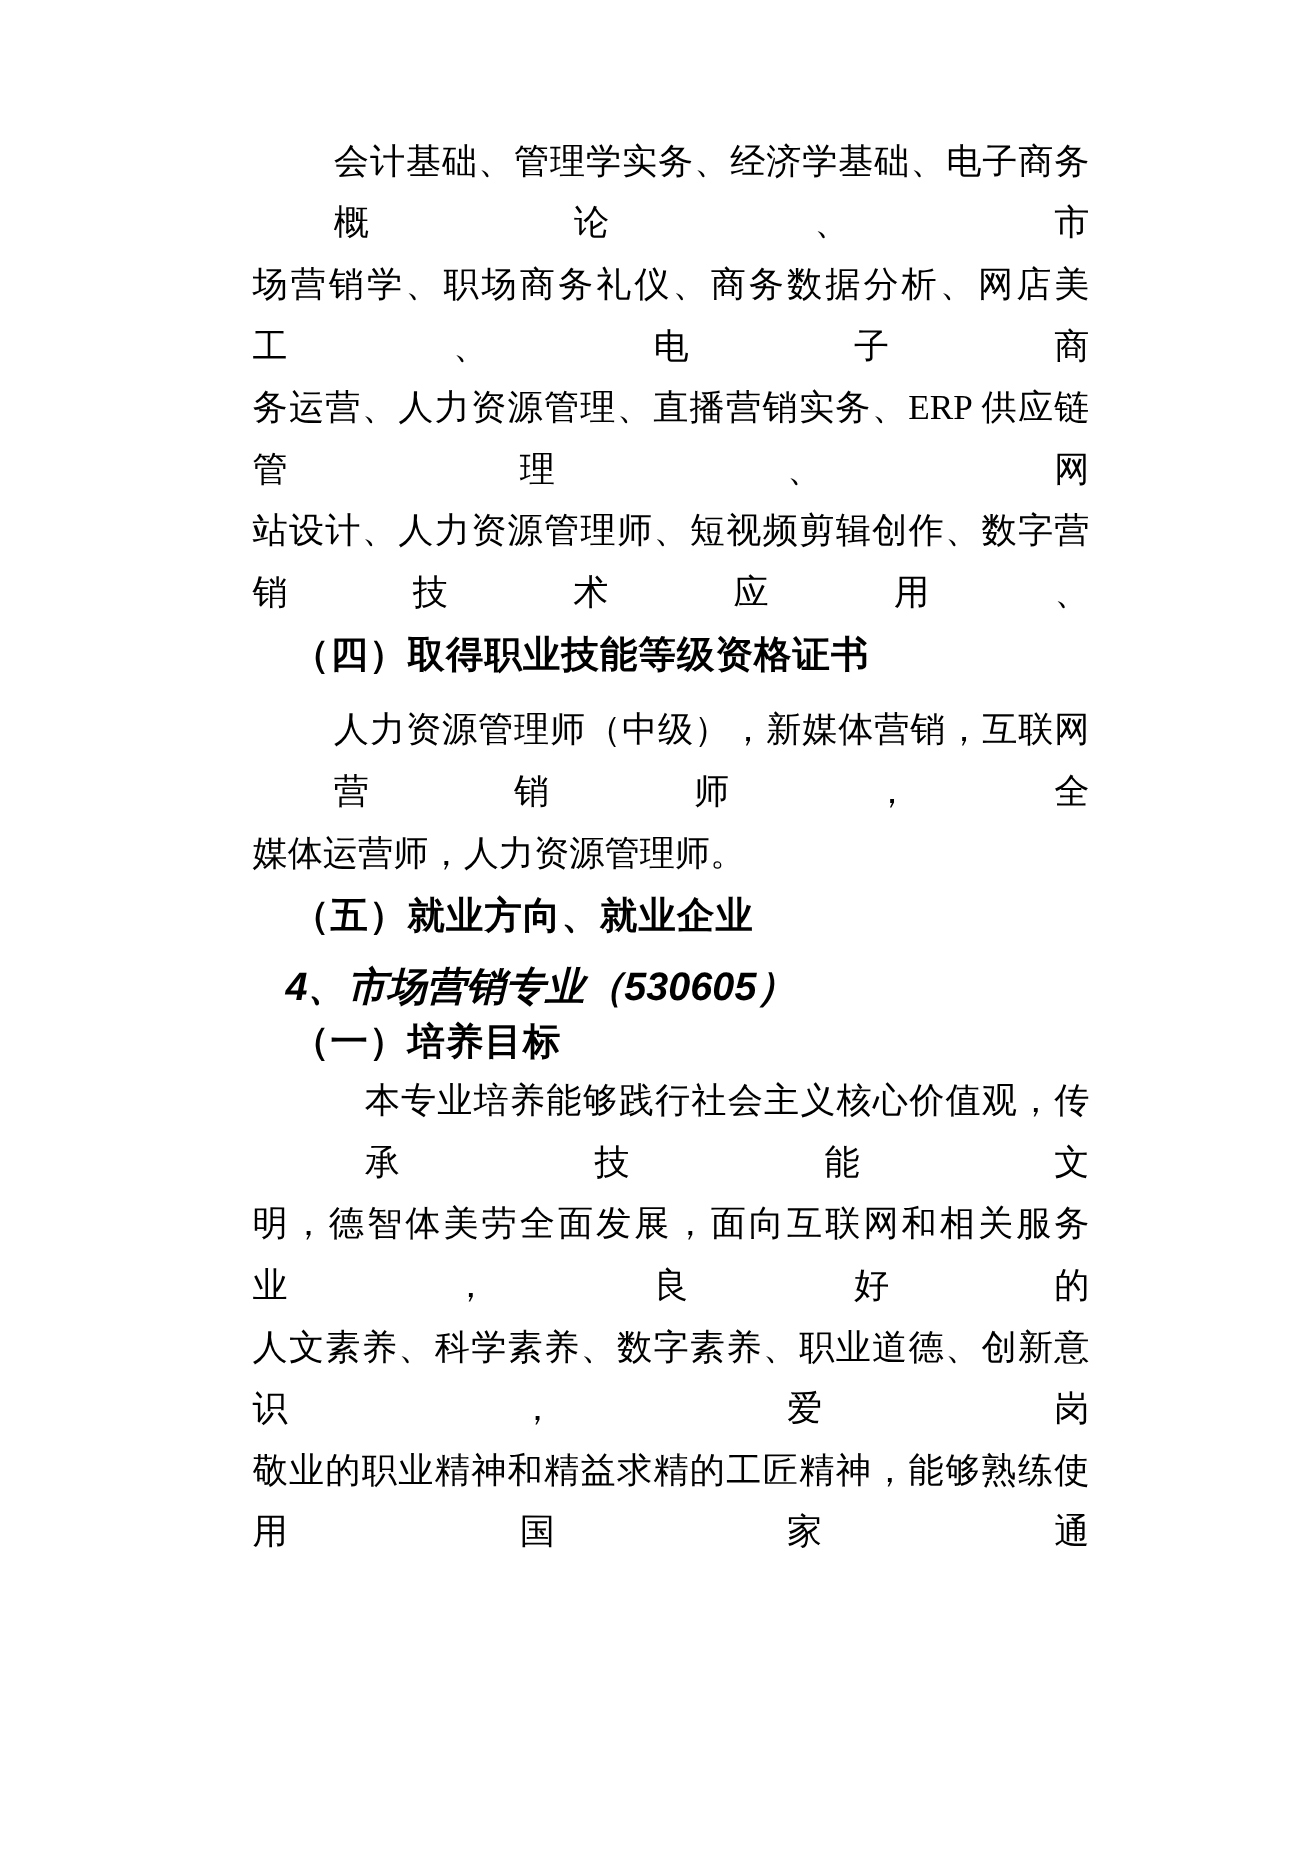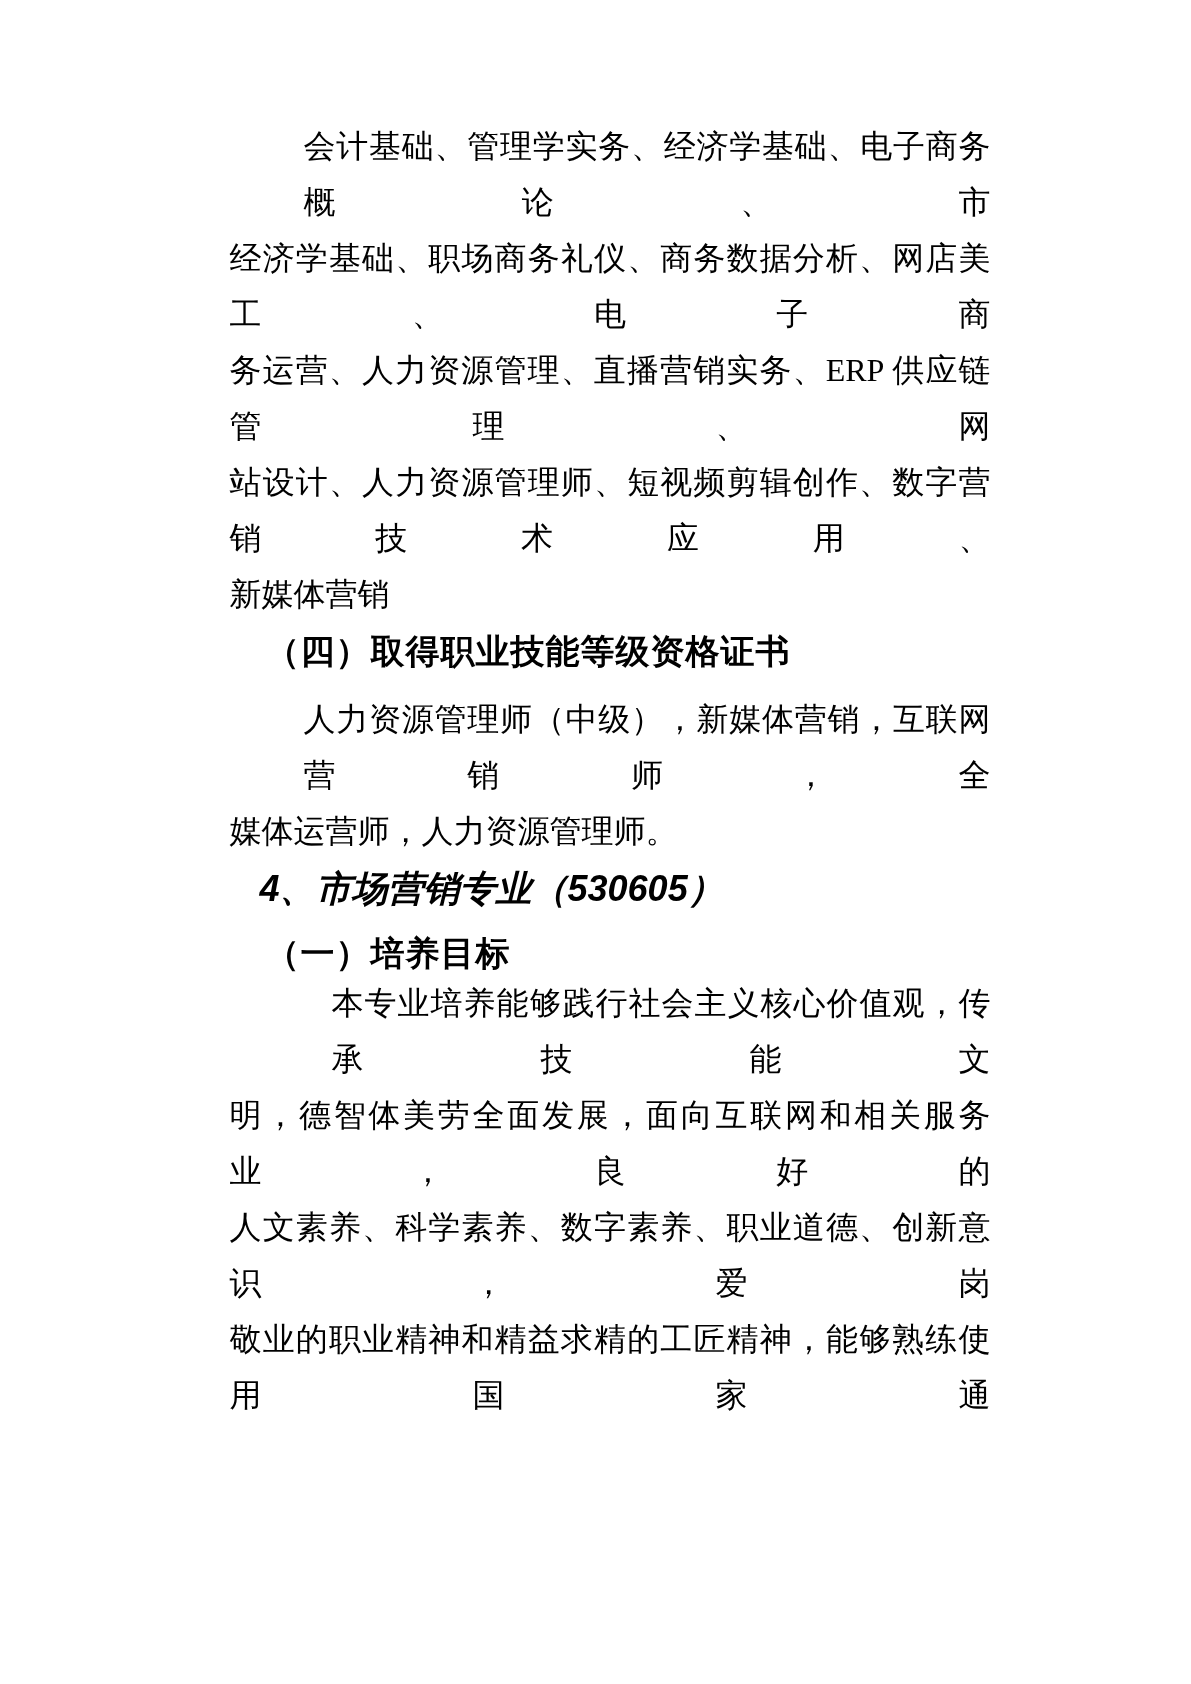--- a/index.html
+++ b/index.html
@@ -64,30 +64,30 @@
   .doc > :nth-child(8) { margin-top: 13px; }  
   .doc > :nth-child(9) { margin-top: 14px; }  
 </style>
 </head>
 <body>
 
 <div class="page" style="background: rgb(255, 255, 255); color: rgb(0, 0, 0);">
   <div class="doc">
       <div class="para">
         <div class="line first j">会计基础、管理学实务、经济学基础、电子商务概论、市</div>
-        <div class="line j">经济学基础、职场商务礼仪、商务数据分析、网店美工、电子商</div>
+        <div class="line j">场营销学、职场商务礼仪、商务数据分析、网店美工、电子商</div>
         <div class="line j">务运营、人力资源管理、直播营销实务、ERP 供应链管理、网</div>
         <div class="line j">站设计、人力资源管理师、短视频剪辑创作、数字营销技术应用、</div>
-        <div class="line last">新媒体营销</div>
       </div>
       <div class="heading sub">（四）取得职业技能等级资格证书</div>
       <div class="para">
         <div class="line first j">人力资源管理师（中级），新媒体营销，互联网营销师，全</div>
         <div class="line last">媒体运营师，人力资源管理师。</div>
       </div>
+      <div class="heading sub">（五）就业方向、就业企业</div>
       <div class="heading major">4、市场营销专业（530605）</div>
       <div class="heading sub">（一）培养目标</div>
       <div class="para deep">
         <div class="line first j">本专业培养能够践行社会主义核心价值观，传承技能文</div>
         <div class="line j">明，德智体美劳全面发展，面向互联网和相关服务业，良好的</div>
         <div class="line j">人文素养、科学素养、数字素养、职业道德、创新意识，爱岗</div>
         <div class="line j">敬业的职业精神和精益求精的工匠精神，能够熟练使用国家通</div>
       </div>
     </div>
 </div>

